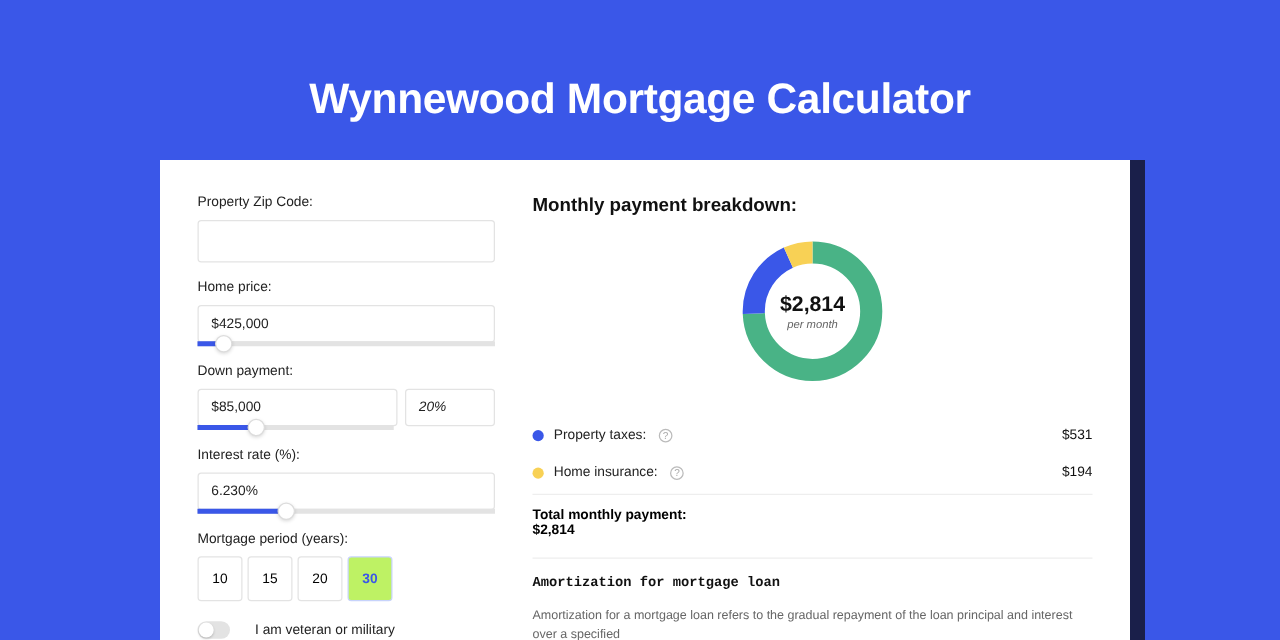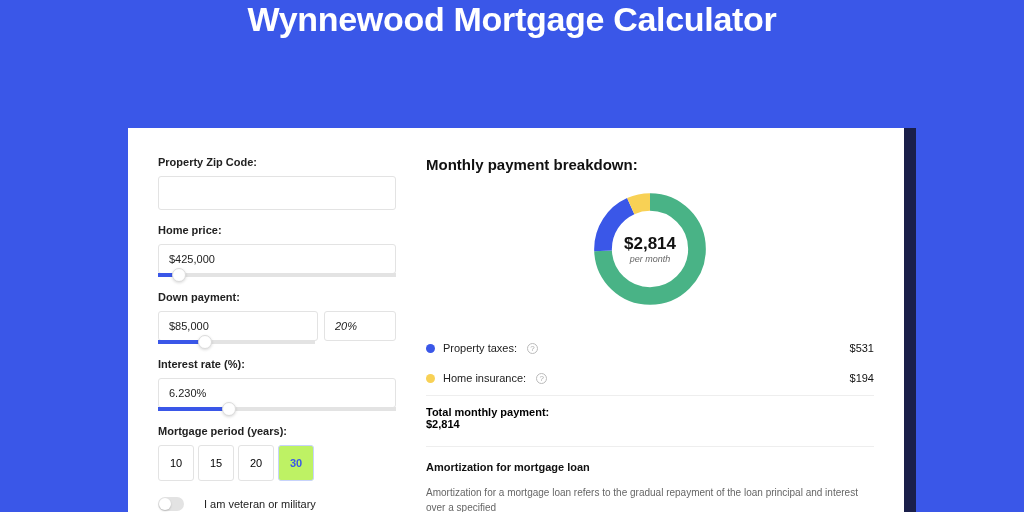--- a/index.html
+++ b/index.html
@@ -9,20 +9,21 @@
     width: 1024px;
     height: 512px;
     overflow: hidden;
     position: relative;
   }
   .page-title {
     text-align: center;
     color: #fff;
     font-size: 34px;
     font-weight: 700;
+    padding-top: 60px;
     padding-bottom: 28px;
     letter-spacing: -0.3px;
   }
   .side-dark {
     position: absolute;
     right: 108px;
     top: 128px;
     width: 12px;
     bottom: 0;
     background: #1a1f4a;
@@ -39,21 +40,20 @@
     gap: 30px;
   }
   .left-col { width: 238px; flex-shrink: 0; }
   .right-col { flex: 1; min-width: 0; }
 
   .field-label {
     font-size: 11px;
     color: #222;
     margin-bottom: 8px;
     display: block;
-    font-weight: bold;
   }
   .field-group { margin-bottom: 14px; position: relative; }
   .text-input {
     width: 100%;
     border: 1px solid #e3e3e3;
     border-radius: 3px;
     height: 30px;
     padding: 0 10px;
     font-size: 11px;
     color: #222;
@@ -172,21 +172,21 @@
     display: flex;
     justify-content: space-between;
     padding: 10px 0 16px 0;
     font-size: 11px;
     font-weight: 700;
     border-top: 1px solid #eee;
     margin-top: 2px;
     flex-direction: column;
   }
   .hr { height: 1px; background: #eee; margin-bottom: 14px; }
-  .amort-title { font-size: 11px; font-weight: 700; color: #111; margin-bottom: 12px; }
+  .amort-title { font-size: 11px; font-weight: 700; color: #111; margin-bottom: 12px; font-family: Liberation Mono, monospace; }
   .amort-text { font-size: 10px; color: #666; line-height: 1.5; }
 </style>
 </head>
 <body>
 
 <h1 class="page-title">Wynnewood Mortgage Calculator</h1>
 
 <div class="side-dark"></div>
 
 <div class="card">

